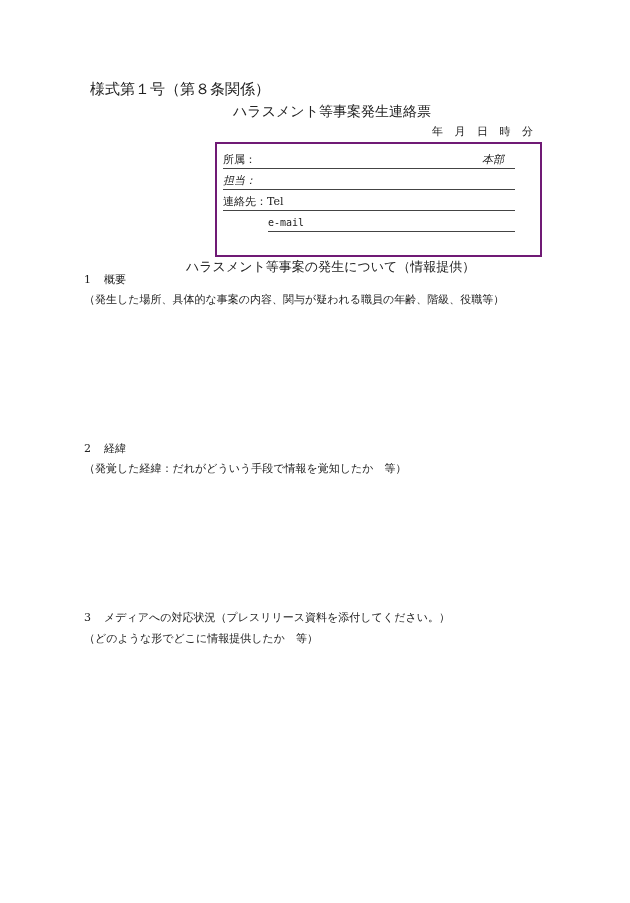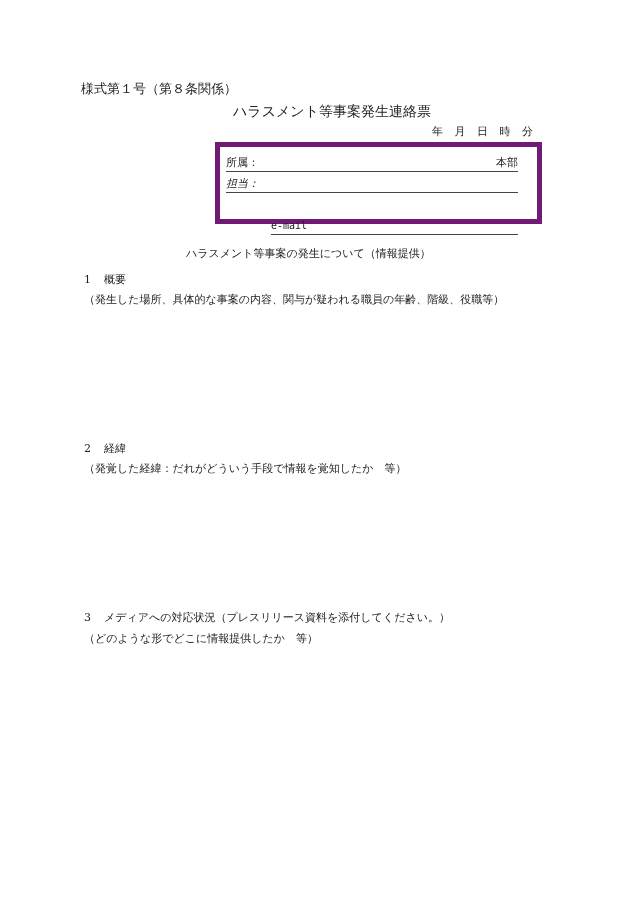--- a/index.html
+++ b/index.html
@@ -11,55 +11,56 @@
       width: 630px;
       height: 903px;
       position: relative;
       overflow: hidden;
       font-family: "DejaVu Serif", "Liberation Serif", serif;
       color: #222222;
       font-size: 11px;
     }
     .abs { position: absolute; white-space: nowrap; line-height: 1; }
 
-    .form-number { left: 81px; top: 82px; font-size: 13px; }
+    .form-number { left: 90px; top: 82px; font-size: 15px; }
     .form-title { left: 233px; top: 104px; font-size: 14px; }
     .date-row { left: 432px; top: 126px; font-size: 11px; display: flex; }
     .date-row span { display: inline-block; width: 22.5px; }
 
     .contact-box {
       position: absolute;
       left: 215px;
       top: 142px;
       width: 327px;
-      height: 82px;
-      border: 5px solid #701a75;
+      height: 115px;
+      border: 2px solid #701a75;
       box-sizing: border-box;
     }
     .contact-line {
       position: absolute;
       left: 6px;
       width: 292px;
       border-bottom: 1px solid #444444;
       height: 15px;
       font-size: 11px;
       line-height: 14px;
     }
     .contact-line .right {
       position: absolute;
-      right: 0;
+      right: 11px;
       top: 0;
+      font-style: italic;
     }
     .contact-line.l1 { top: 9px; }
     .contact-line.l2 { top: 30px; font-style: italic; }
     .contact-line.l3 { top: 51px; }
     .contact-line.l4 { top: 72px; left: 51px; width: 247px; }
     .mono { font-family: "DejaVu Sans Mono", "Liberation Mono", monospace; font-size: 10px; }
 
-    .subtitle { left: 186px; top: 248px; font-size: 11px; }
+    .subtitle { left: 186px; top: 260px; font-size: 13px; }
 
     .sec-num { font-size: 11px; }
     .sec-head { font-size: 11px; }
     .sec-note { font-size: 11px; }
 
     .s1-num { left: 84px; top: 274px; }
     .s1-head { left: 104px; top: 274px; }
     .s1-note { left: 84px; top: 294px; }
 
     .s2-num { left: 84px; top: 443px; }
@@ -95,20 +96,23 @@
 </div>
 
 <div class="contact-box">
   <div class="contact-line l1">
     <span>所属：</span>
     <span class="right">本部</span>
   </div>
   <div class="contact-line l2">
     <span>担当：</span>
   </div>
+  <div class="contact-line l3">
+    <span>連絡先：Tel</span>
+  </div>
   <div class="contact-line l4">
     <span class="mono">e-mail</span>
   </div>
 </div>
 
 <div class="abs subtitle">ハラスメント等事案の発生について（情報提供）</div>
 
 <div class="abs sec-num s1-num">1</div>
 <div class="abs sec-head s1-head">概要</div>
 <div class="abs sec-note s1-note">（発生した場所、具体的な事案の内容、関与が疑われる職員の年齢、階級、役職等）</div>

